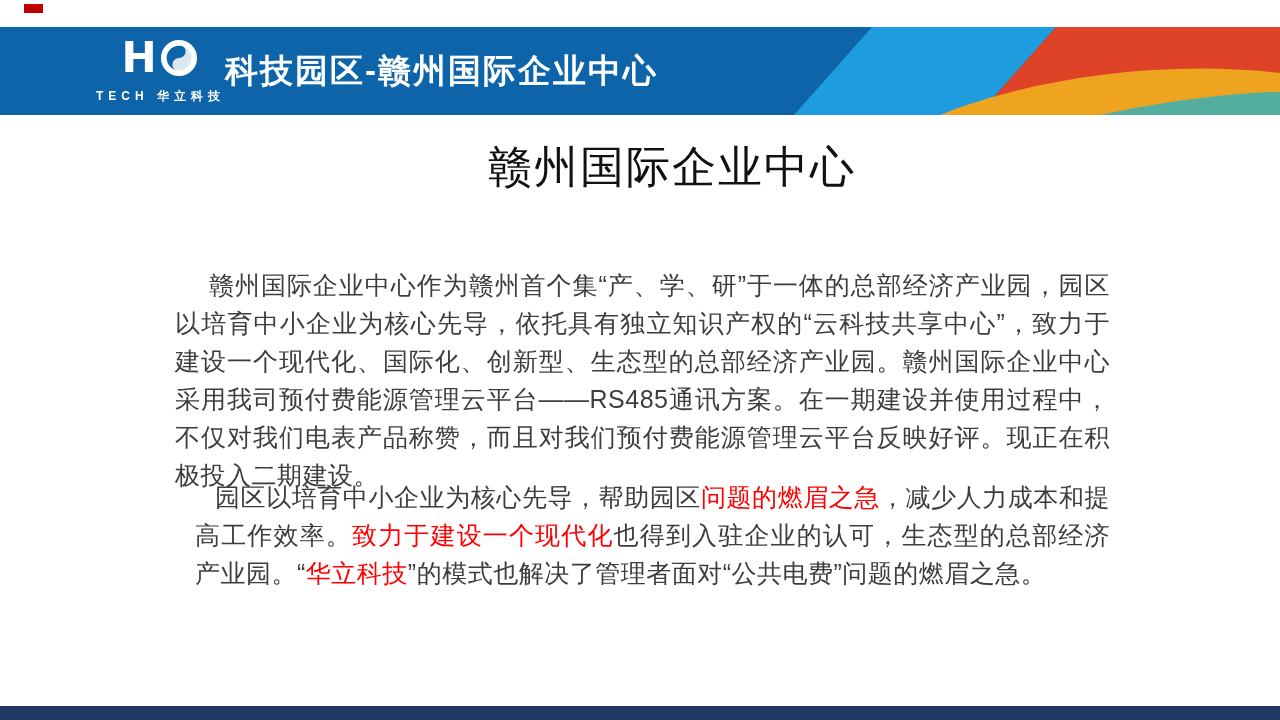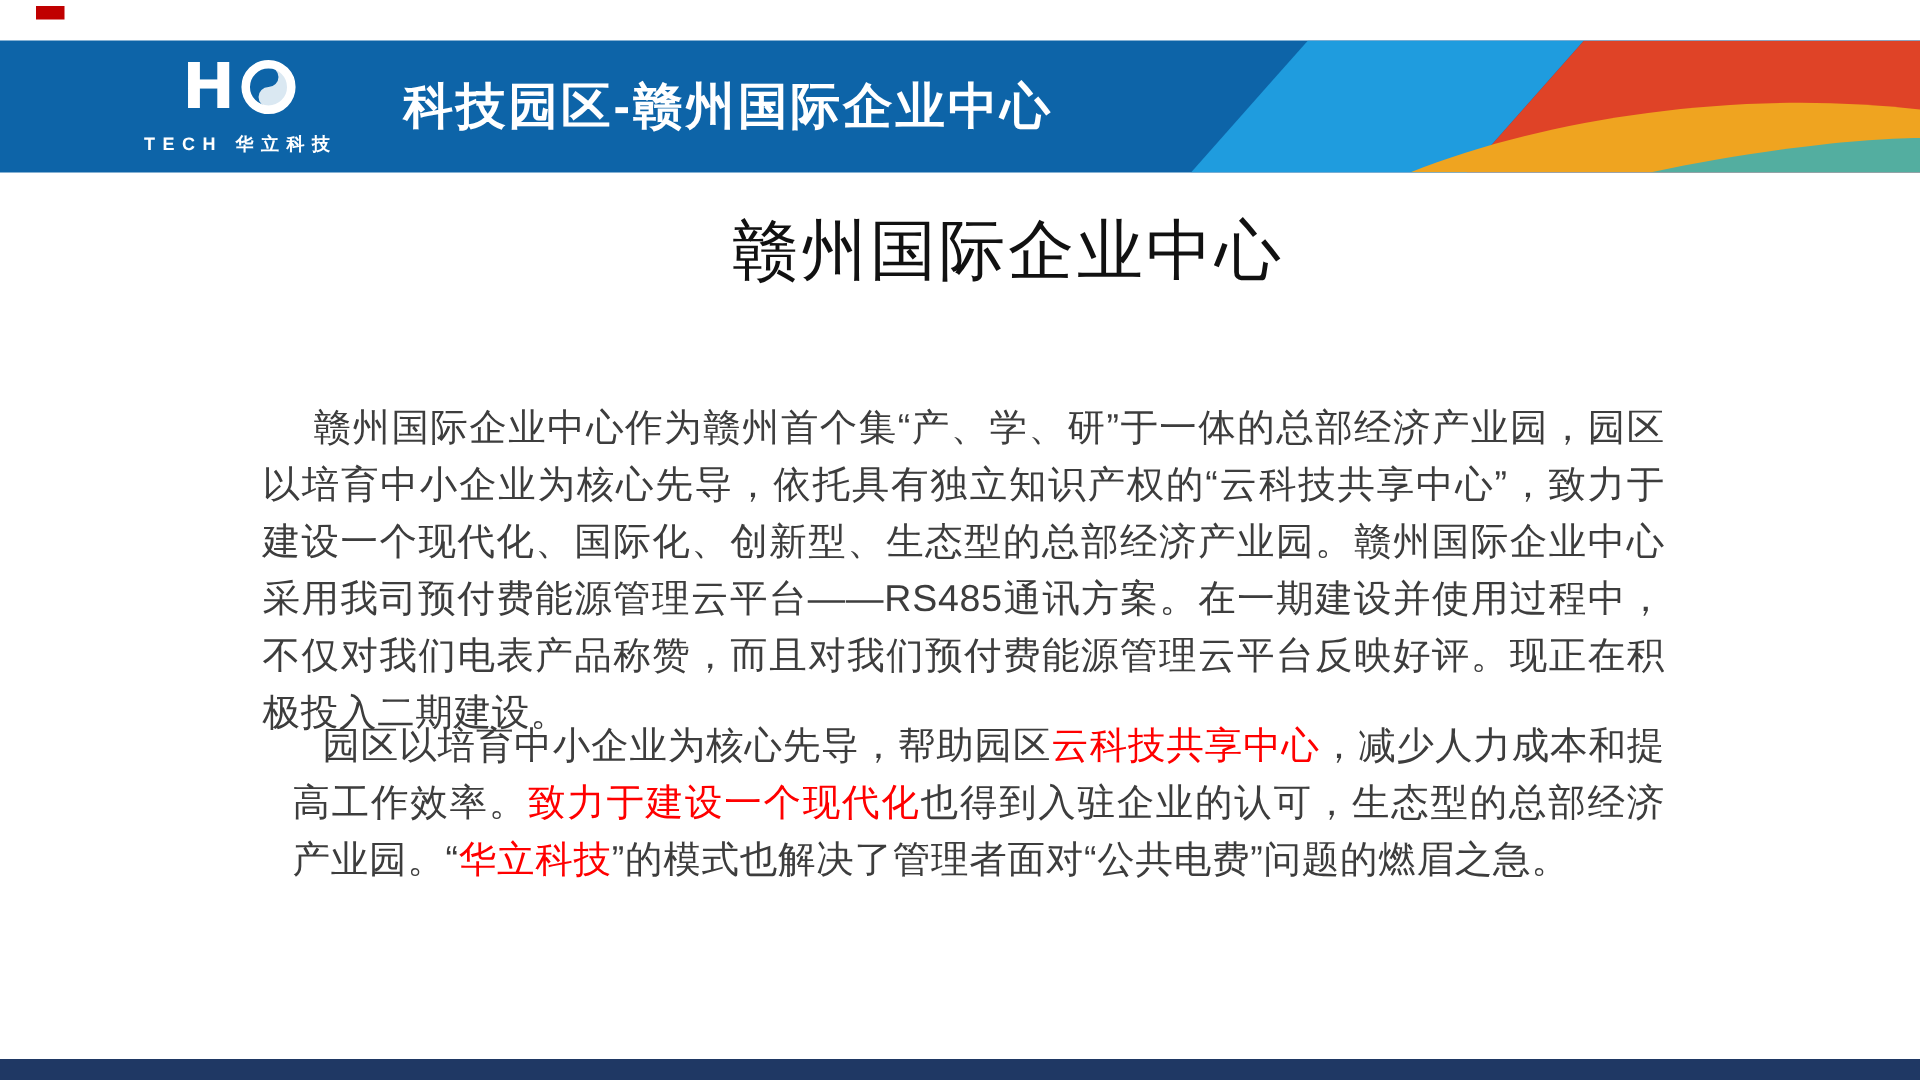--- a/index.html
+++ b/index.html
@@ -29,21 +29,21 @@
   .logo-letter{
     color:#ffffff;font-weight:700;font-size:42px;letter-spacing:1px;
     font-family:"DejaVu Sans","Liberation Sans",sans-serif;
   }
   .logo-o{margin:0 2px;display:block;}
   .logo-sub{
     margin-top:9px;color:#ffffff;font-size:12px;font-weight:700;
     letter-spacing:5px;white-space:nowrap;
   }
   .header-title{
-    margin-left:44px;color:#ffffff;font-size:33px;font-weight:600;
+    color:#ffffff;font-size:33px;font-weight:600;
     letter-spacing:2px;white-space:nowrap;
   }
   
   .slide-title{
     position:absolute;top:138px;left:0;width:1280px;
     padding-left:64px;box-sizing:border-box;
     text-align:center;font-size:44px;font-weight:500;color:#111111;
     letter-spacing:2px;
   }
   .para{
@@ -82,16 +82,16 @@
     </div>
     <div class="header-title">科技园区-赣州国际企业中心</div>
   </div>
 </div>
 
 <div class="slide-title">赣州国际企业中心</div>
 
 <div class="para para-1">赣州国际企业中心作为赣州首个集“产、学、研”于一体的总部经济产业园，园区以培育中小企业为核心先导，依托具有独立知识产权的“云科技共享中心”，致力于建设一个现代化、国际化、创新型、生态型的总部经济产业园。赣州国际企业中心采用我司预付费能源管理云平台——RS485通讯方案。在一期建设并使用过程中，不仅对我们电表产品称赞，而且对我们预付费能源管理云平台反映好评。现正在积极投入二期建设。</div>
 
 <div class="para para-2">
-  <span>园区以培育中小企业为核心先导，帮助园区</span><span class="run-red">云科技共享中心</span><span>，减少人力成本和提高工作效率。</span><span class="run-red">致力于建设一个现代化</span><span>也得到入驻企业的认可，生态型的总部经济产业园。“</span><span class="run-red">华立科技</span><span>”的模式也解决了管理者面对“公共电费”问题的燃眉之急。</span>
+  <span>园区以培育中小企业为核心先导，帮助园区</span><span class="run-red">问题的燃眉之急</span><span>，减少人力成本和提高工作效率。</span><span class="run-red">致力于建设一个现代化</span><span>也得到入驻企业的认可，生态型的总部经济产业园。“</span><span class="run-red">华立科技</span><span>”的模式也解决了管理者面对“公共电费”问题的燃眉之急。</span>
 </div>
 
 <div class="footer-bar"></div>
 
 </body></html>

